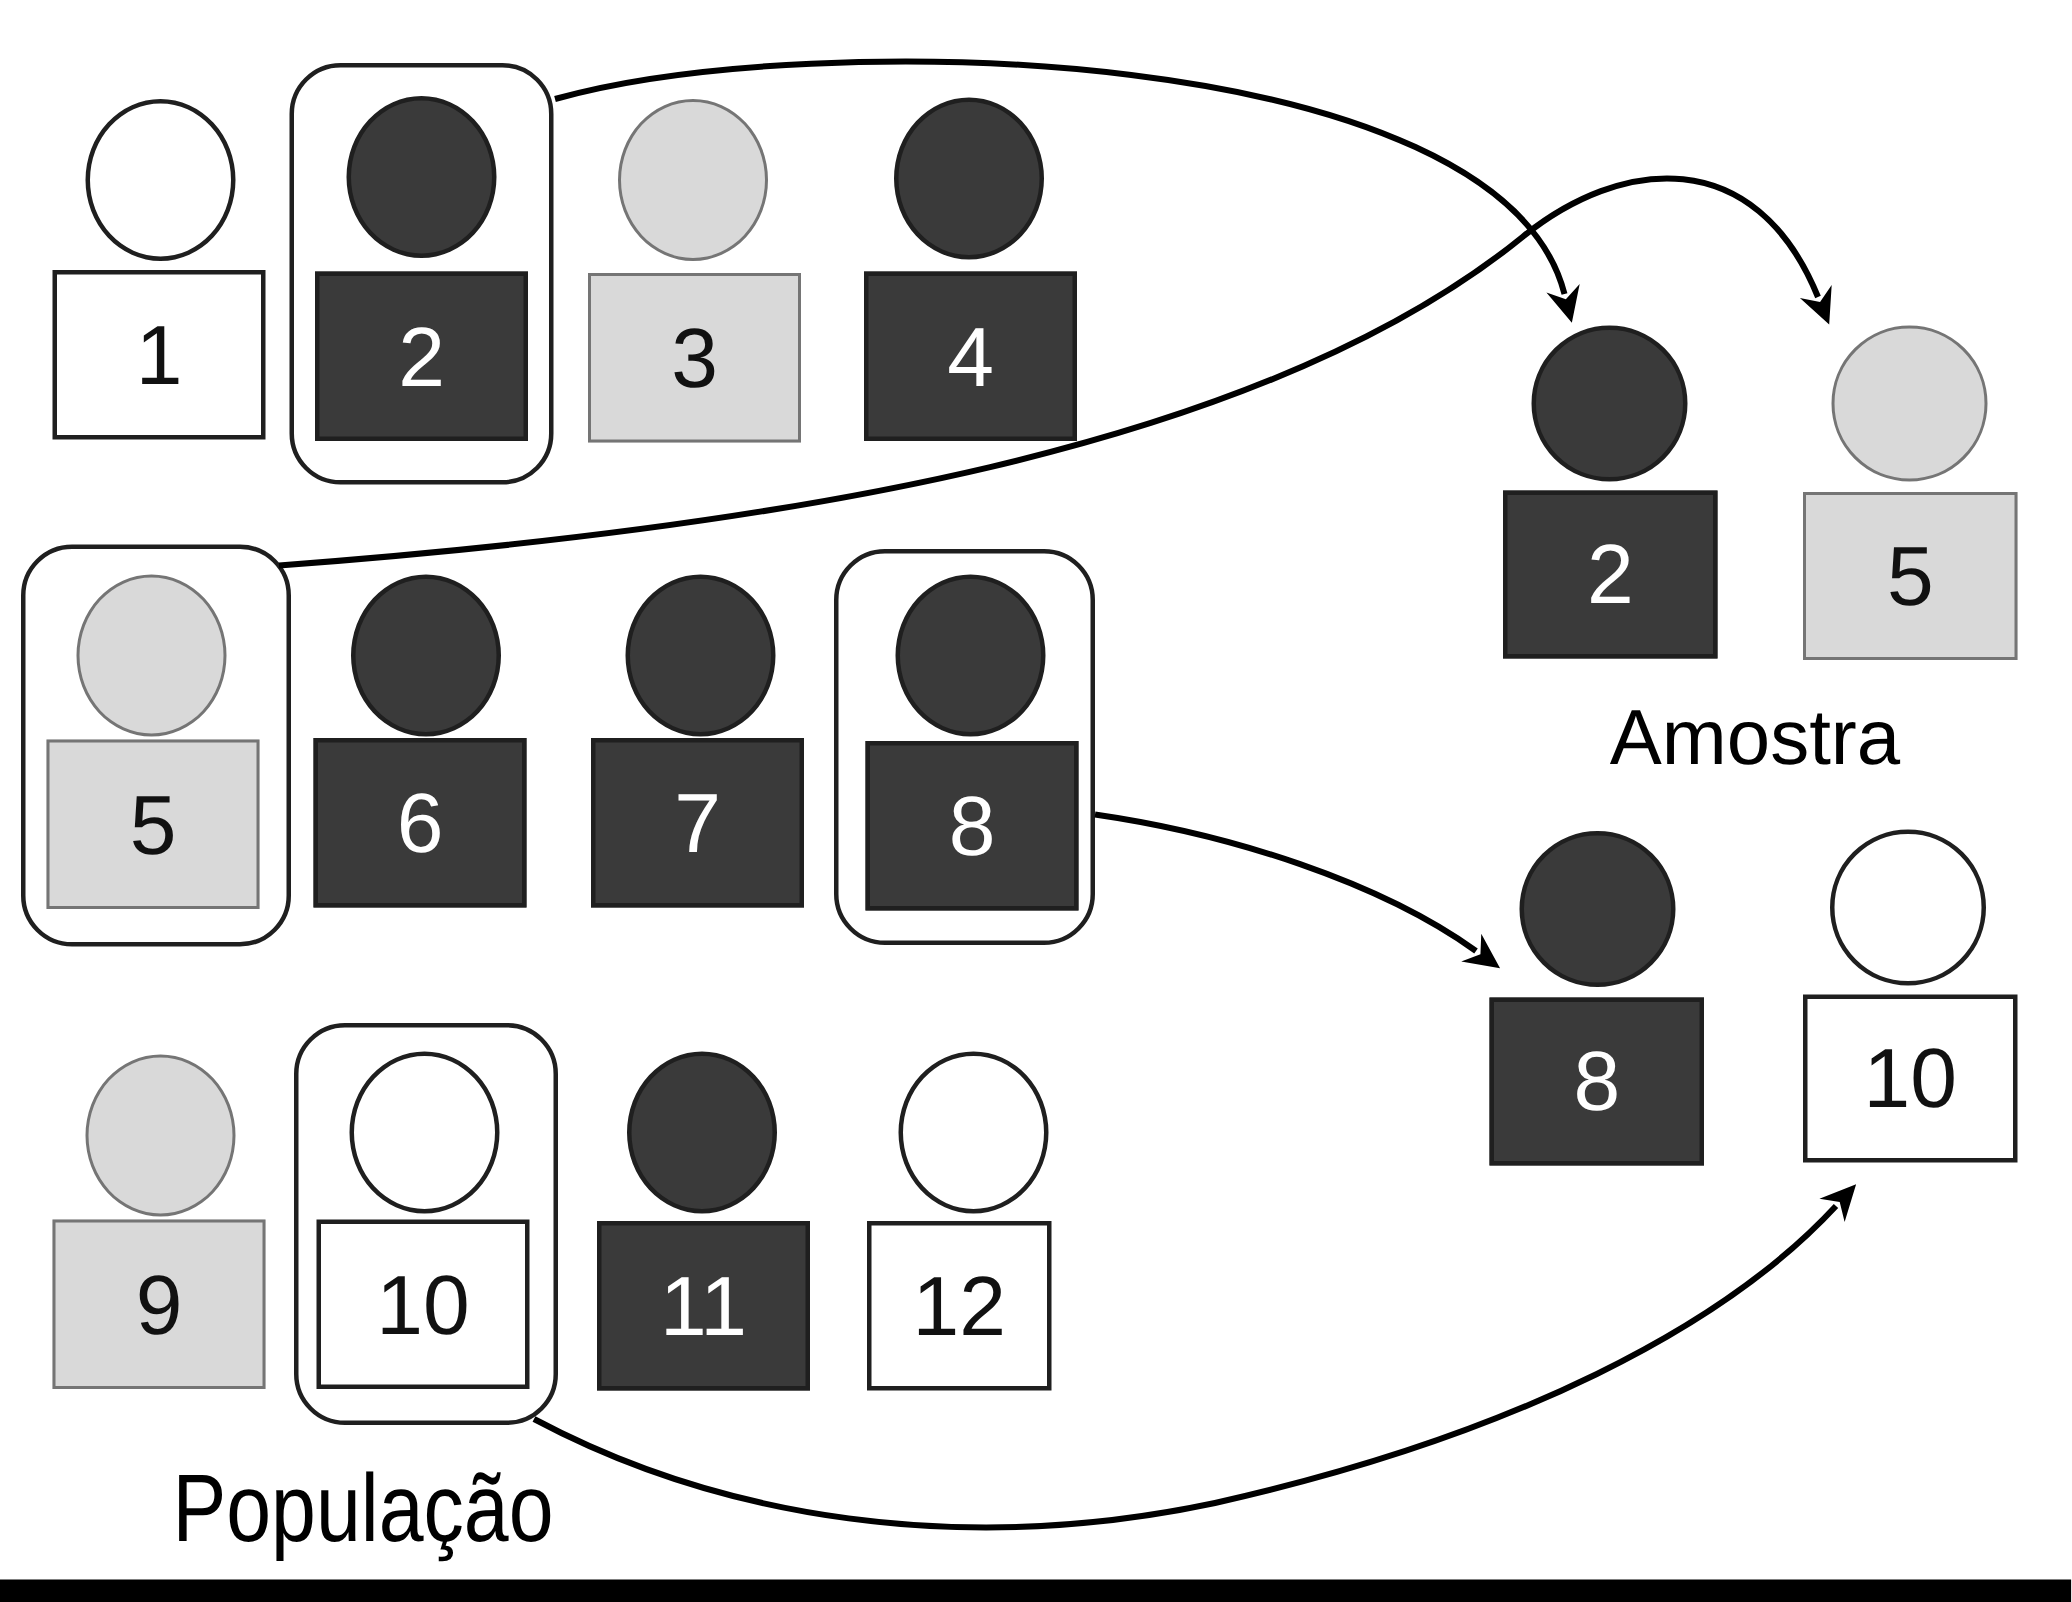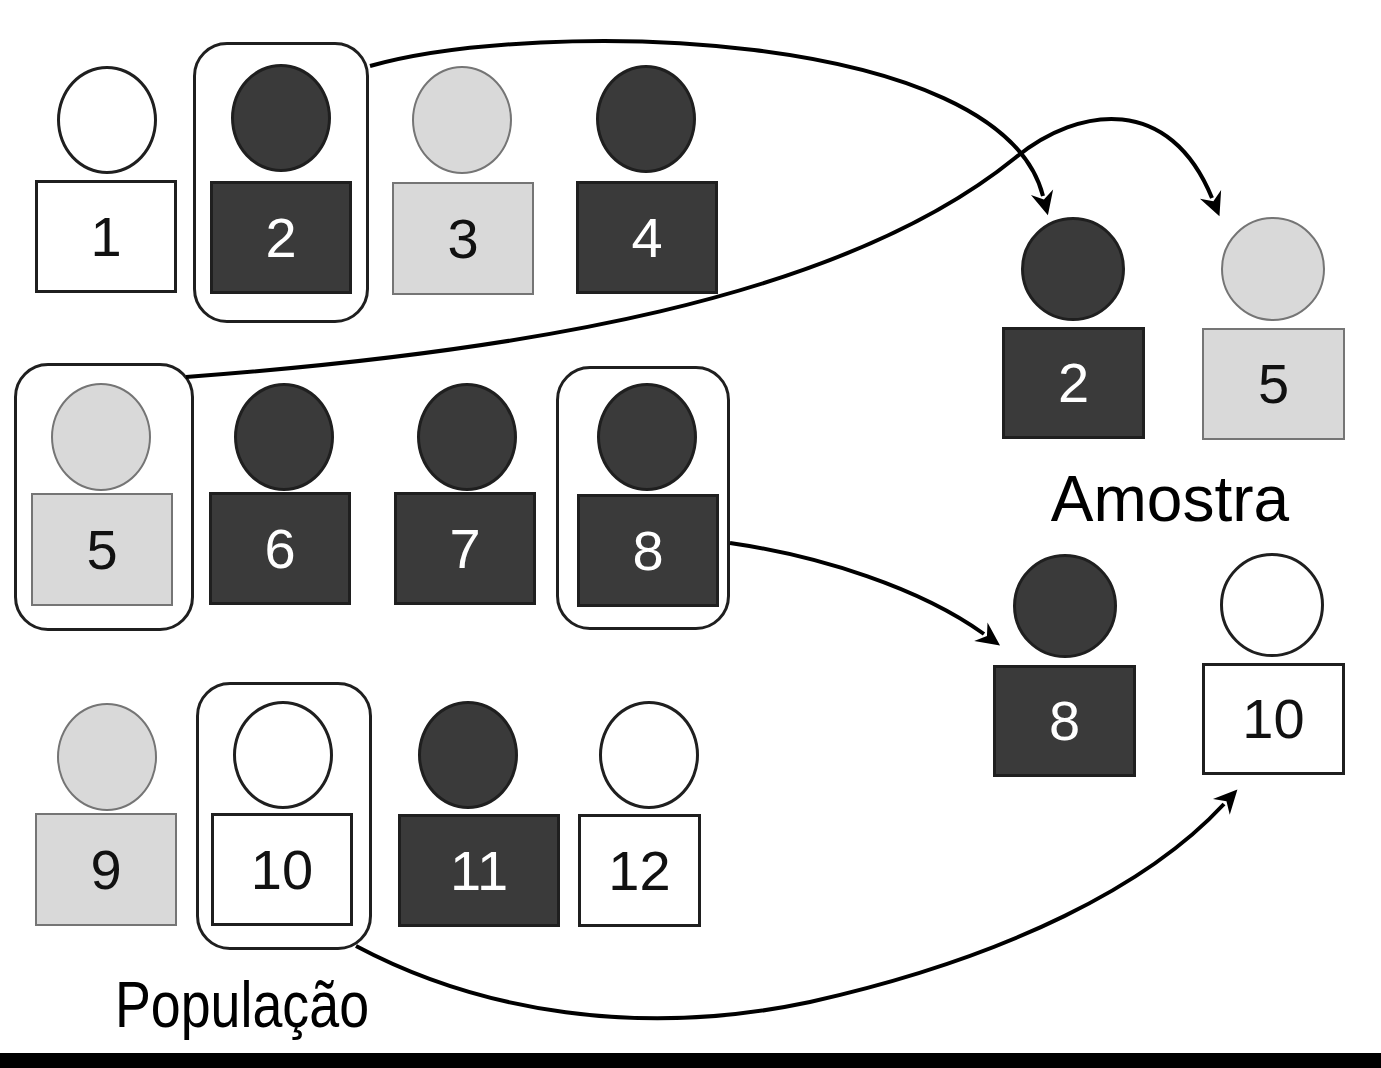--- a/index.html
+++ b/index.html
@@ -47,21 +47,21 @@
   .shade-light { background: var(--c-light); border: 2px solid var(--c-light-stroke); color: #111111; }
   .shade-white { background: #ffffff;        border: 3px solid var(--c-stroke); color: #111111; }
   .diagram-label {
     position: absolute;
     transform: translateX(-50%);
     white-space: nowrap;
     color: #000000;
     z-index: 3;
   }
   #pop-label   { font-size: 64px; transform: translateX(-50%) scaleX(0.84); }
-  #sample-label{ font-size: 64px; }
+  #sample-label{ font-size: 52px; }
   #bottom-bar {
     position: absolute;
     left: 0;
     top: 1053px;
     width: 1381px;
     height: 15px;
     background: var(--c-bar);
     z-index: 6;
   }
 </style>
@@ -145,21 +145,21 @@
       </div>
       <div class="person-figure">
         <div class="ring" style="left: 196px; top: 682px; width: 176px; height: 268px;"></div>
         <div class="head shade-white" style="left: 233px; top: 701px; width: 100px; height: 108px;"></div>
         <div class="body-box shade-white" style="left: 211px; top: 813px; width: 142px; height: 113px;">
           <span>10</span>
         </div>
       </div>
       <div class="person-figure">
         <div class="head shade-dark" style="left: 418px; top: 701px; width: 100px; height: 108px;"></div>
-        <div class="body-box shade-dark" style="left: 398px; top: 814px; width: 162px; height: 113px;">
+        <div class="body-box shade-dark" style="left: 398px; top: 814px; width: 142px; height: 113px;">
           <span>11</span>
         </div>
       </div>
       <div class="person-figure">
         <div class="head shade-white" style="left: 599px; top: 701px; width: 100px; height: 108px;"></div>
         <div class="body-box shade-white" style="left: 578px; top: 814px; width: 123px; height: 113px;">
           <span>12</span>
         </div>
       </div>
     </div>

